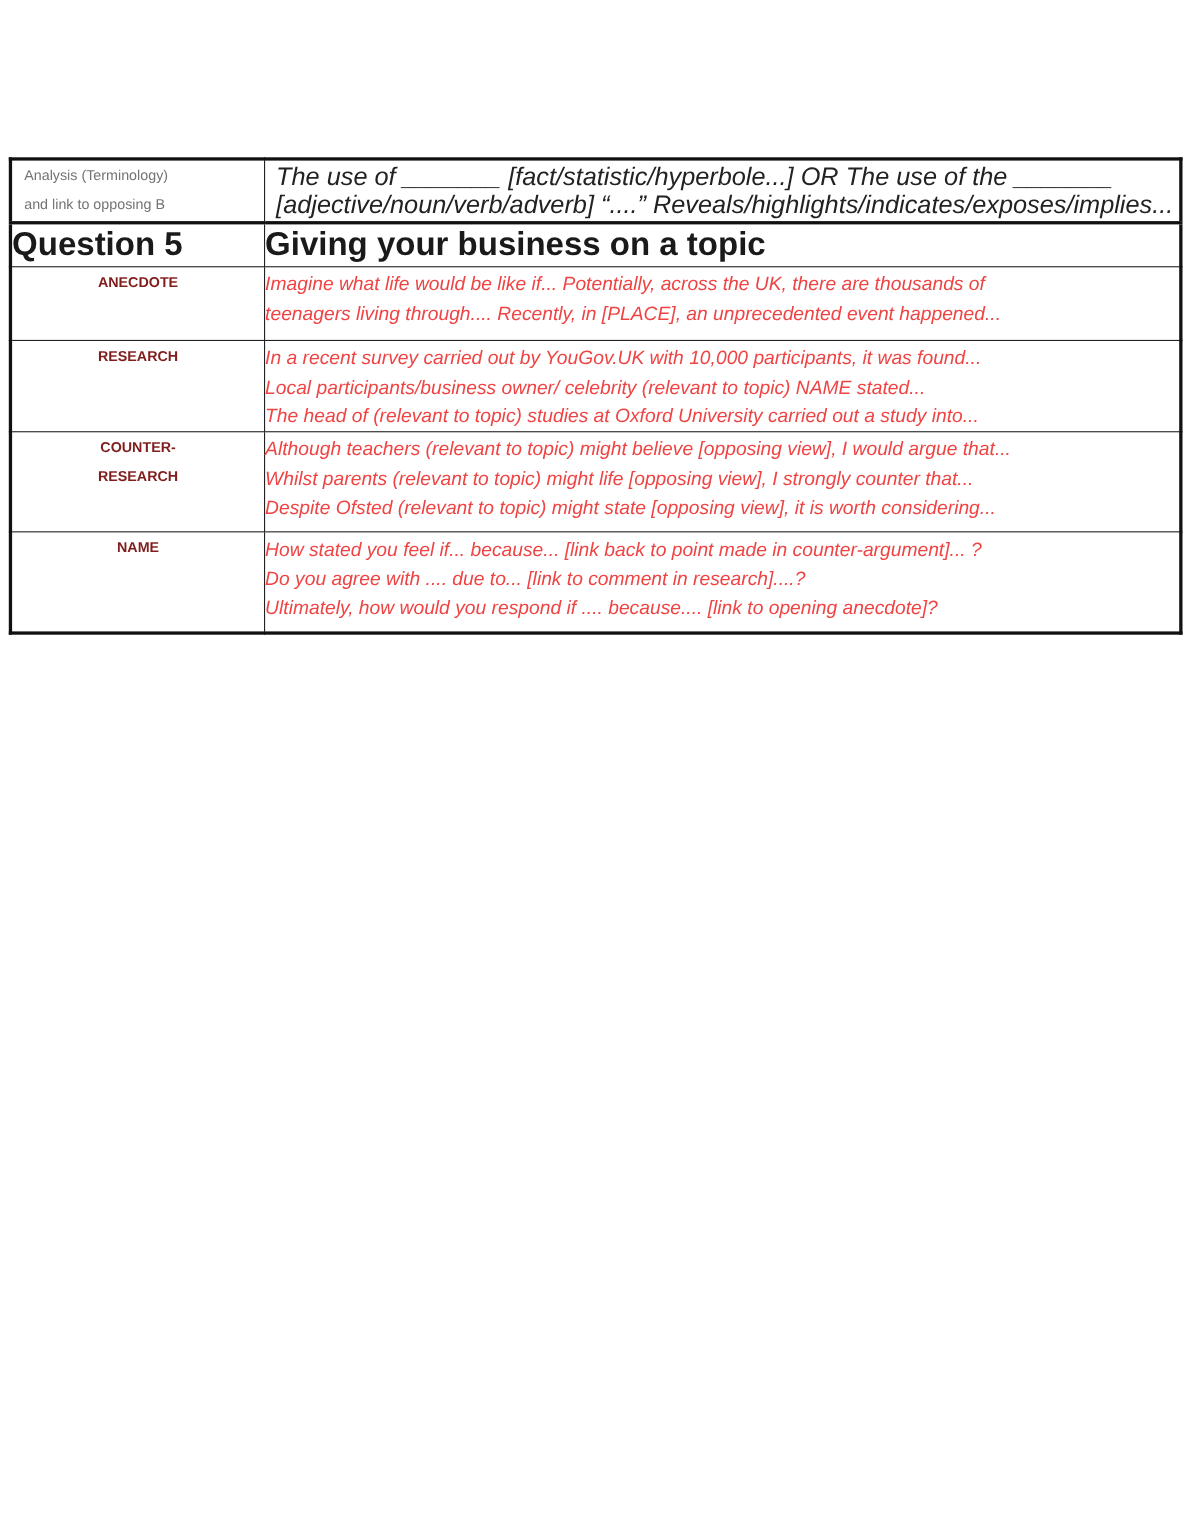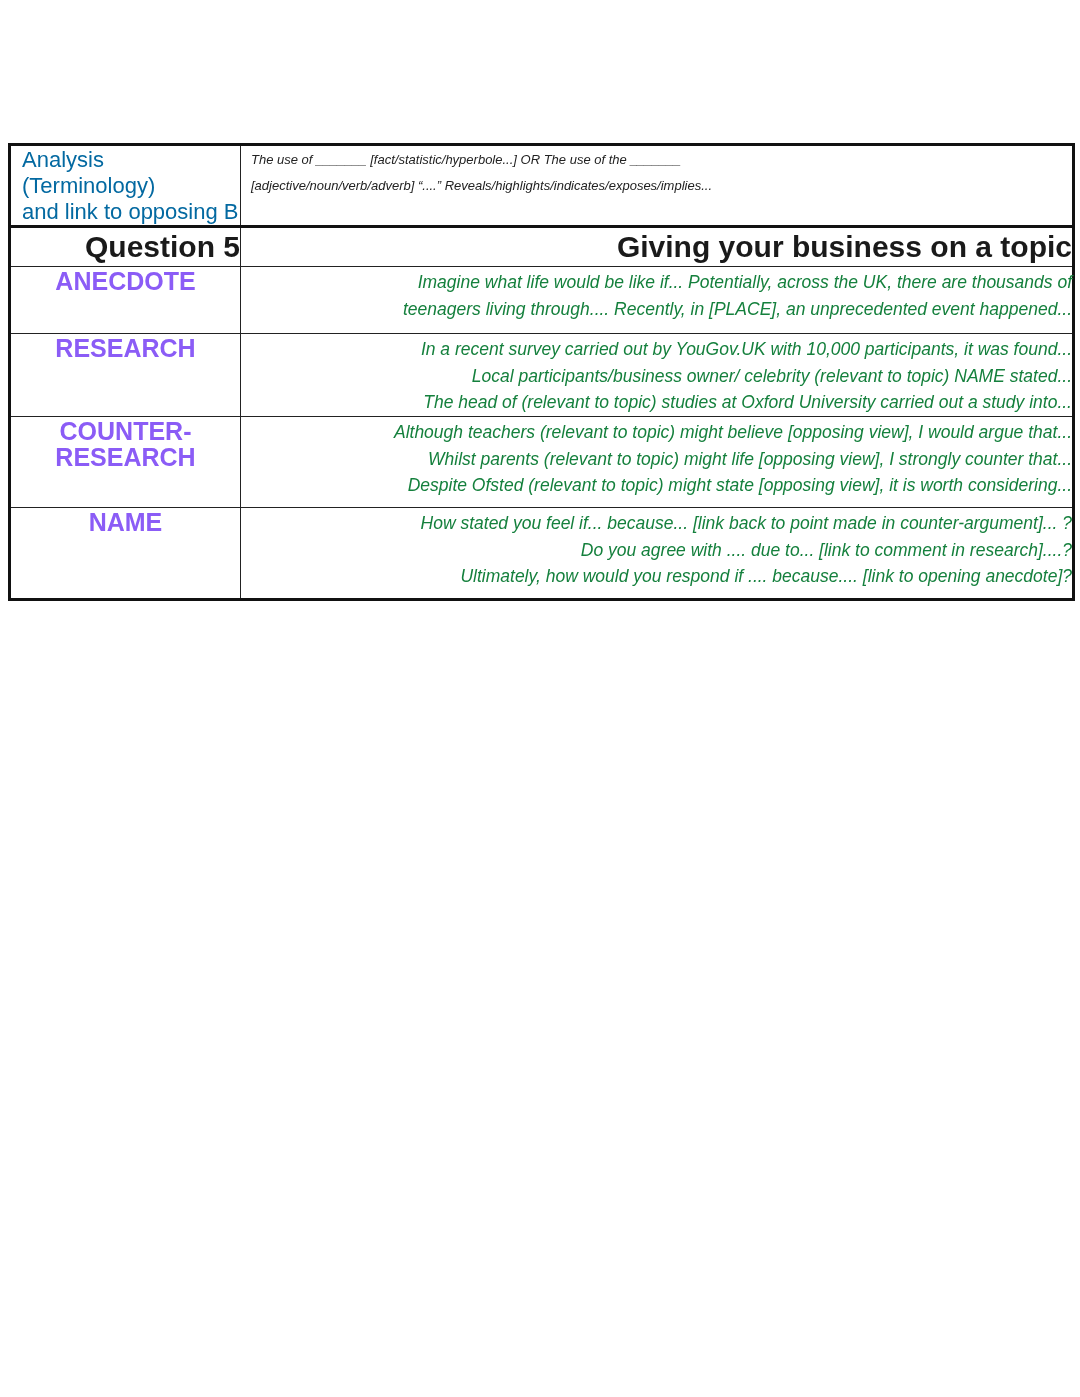--- a/index.html
+++ b/index.html
@@ -28,62 +28,62 @@
       border: 1px solid #222;
       padding: 0;
       vertical-align: top;
     }
     col.c-left { width: 231px; }
     col.c-right { width: 833px; }
 
     
     .r-analysis td { height: 54px; }
     .analysis-label {
-      font-size: 22px;
+      font-size: 13px;
       line-height: 26px;
       padding: 1px 0 0 11px !important;
-      color: #0369a1;
+      color: #737373;
     }
     .analysis-text {
       font-style: italic;
-      font-size: 13px;
+      font-size: 23px;
       line-height: 26px;
       padding: 1px 0 0 10px !important;
       color: #222;
     }
     .r-analysis td { border-bottom: 3px solid #111; }
 
     
-    .r-heading td { height: 38px; vertical-align: middle; text-align: right; }
+    .r-heading td { height: 38px; vertical-align: middle; text-align: left; }
     .heading-left {
       font-weight: bold;
       font-size: 30px;
       line-height: 38px;
     }
     .heading-right {
       font-weight: bold;
       font-size: 30px;
       line-height: 38px;
     }
 
     .cat-label {
       font-weight: bold;
-      font-size: 25px;
+      font-size: 13px;
       line-height: 26px;
       text-align: center;
       padding-top: 1px !important;
-      color: #8b5cf6;
+      color: #7f1d1d;
     }
     .cat-text {
       font-style: italic;
       font-size: 17.5px;
       line-height: 26.5px;
-      text-align: right;
+      text-align: left;
       padding-top: 2px !important;
-      color: #15803d;
+      color: #ef4444;
     }
     .cat-text .line { display: block; white-space: nowrap; }
 
     .r-anecdote td { height: 64px; }
     .r-research td { height: 80px; }
     .r-counter td { height: 88px; }
     .r-link td { height: 88px; }
   </style>
 </head>
 <body>

